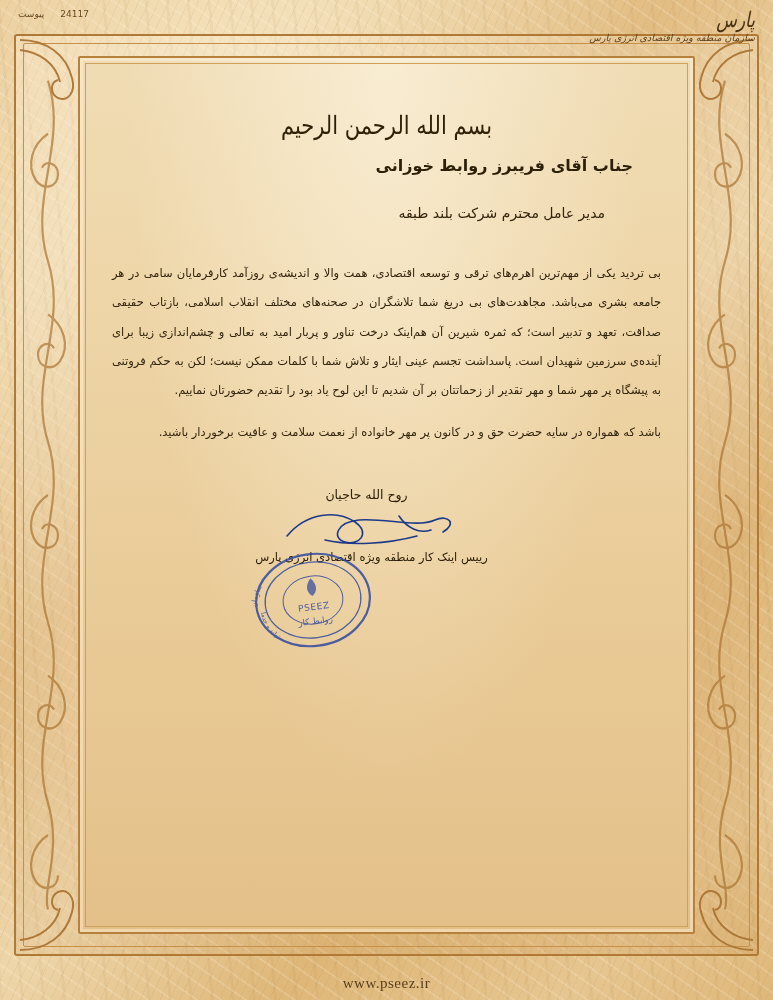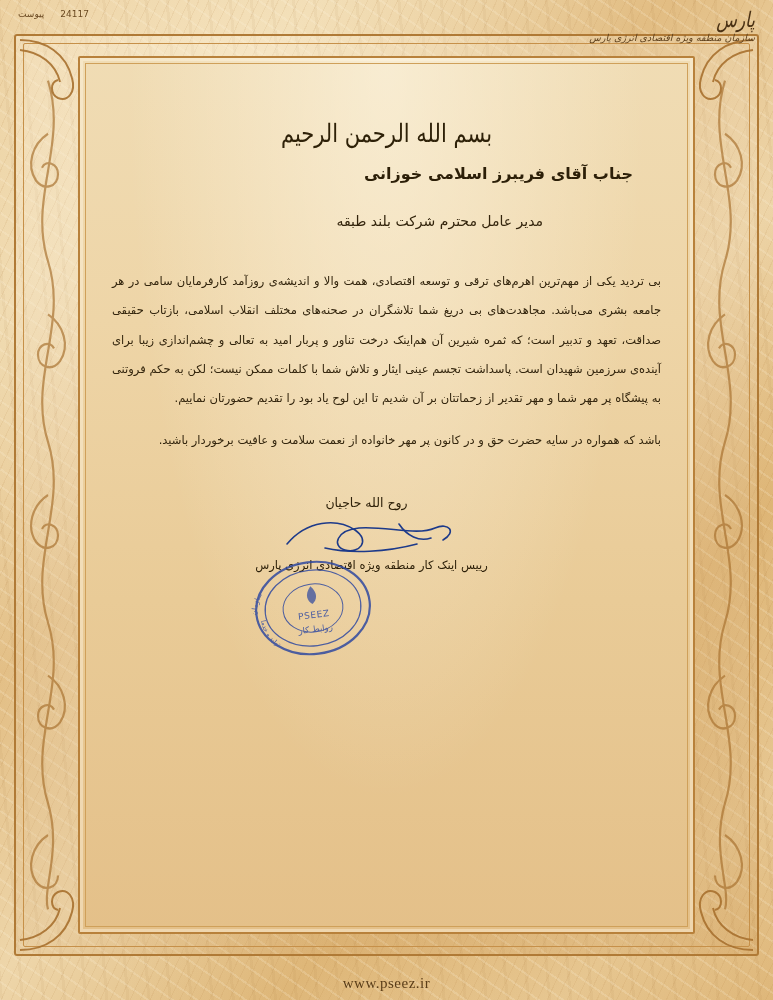--- a/index.html
+++ b/index.html
@@ -152,21 +152,21 @@
   .corner-br { bottom: 46px; right: 16px; transform: scaleY(-1); }
   .corner-bl { bottom: 46px; left: 16px;  transform: scale(-1,-1); }
 
   
   .content {
     position: absolute;
     top: 56px;
     left: 78px;
     right: 78px;
     bottom: 66px;
-    padding: 38px 34px 20px 34px;
+    padding: 30px 34px 20px 34px;
     box-sizing: border-box;
     z-index: 5;
     color: #3a2a12;
     direction: rtl;
     text-align: right;
   }
 
   .bismillah {
     text-align: center;
     font-family: "DejaVu Serif", serif;
@@ -188,21 +188,21 @@
   .recipient {
     font-size: 16px;
     font-weight: bold;
     color: #2c1f08;
     margin: 0 28px 30px 0;
     letter-spacing: 0.3px;
   }
   .recipient-title {
     font-size: 14px;
     color: #33240c;
-    margin: 0 118px 38px 0;
+    margin: 0 56px 38px 0;
   }
 
   .body-text p {
     font-size: 11.5px;
     line-height: 2.55;
     color: #33250d;
     margin: 12px 0 8px 0;
     text-align: justify;
     text-justify: inter-word;
   }
@@ -331,21 +331,21 @@
         <path d="M66 14 C 46 16, 30 28, 26 46"></path>
       </g>
     </svg>
   </div>
 
   <div class="content">
 
     <div class="bismillah">بسم الله الرحمن الرحیم</div>
 
 
-    <div class="recipient">جناب آقای فریبرز اسلامی خوزانی</div>
+    <div class="recipient">جناب آقای فریبرز روابط خوزانی</div>
     <div class="recipient-title">مدیر عامل محترم شرکت بلند طبقه</div>
 
     <div class="body-text">
       <p>بی تردید یکی از مهم‌ترین اهرم‌های ترقی و توسعه اقتصادی، همت والا و اندیشه‌ی روزآمد کارفرمایان سامی در هر جامعه بشری می‌باشد. مجاهدت‌های بی دریغ شما تلاشگران در صحنه‌های مختلف انقلاب اسلامی، بازتاب حقیقی صداقت، تعهد و تدبیر است؛ که ثمره شیرین آن هم‌اینک درخت تناور و پربار امید به تعالی و چشم‌اندازی زیبا برای آینده‌ی سرزمین شهیدان است. پاسداشت تجسم عینی ایثار و تلاش شما با کلمات ممکن نیست؛ لکن به حکم فروتنی به پیشگاه پر مهر شما و مهر تقدیر از زحماتتان بر آن شدیم تا این لوح یاد بود را تقدیم حضورتان نماییم.</p>
       <p>باشد که همواره در سایه حضرت حق و در کانون پر مهر خانواده از نعمت سلامت و عافیت برخوردار باشید.</p>
     </div>
 
     <div class="signature-block">
       <div class="sign-name">روح الله حاجیان</div>
       <div class="sign-scribble">

